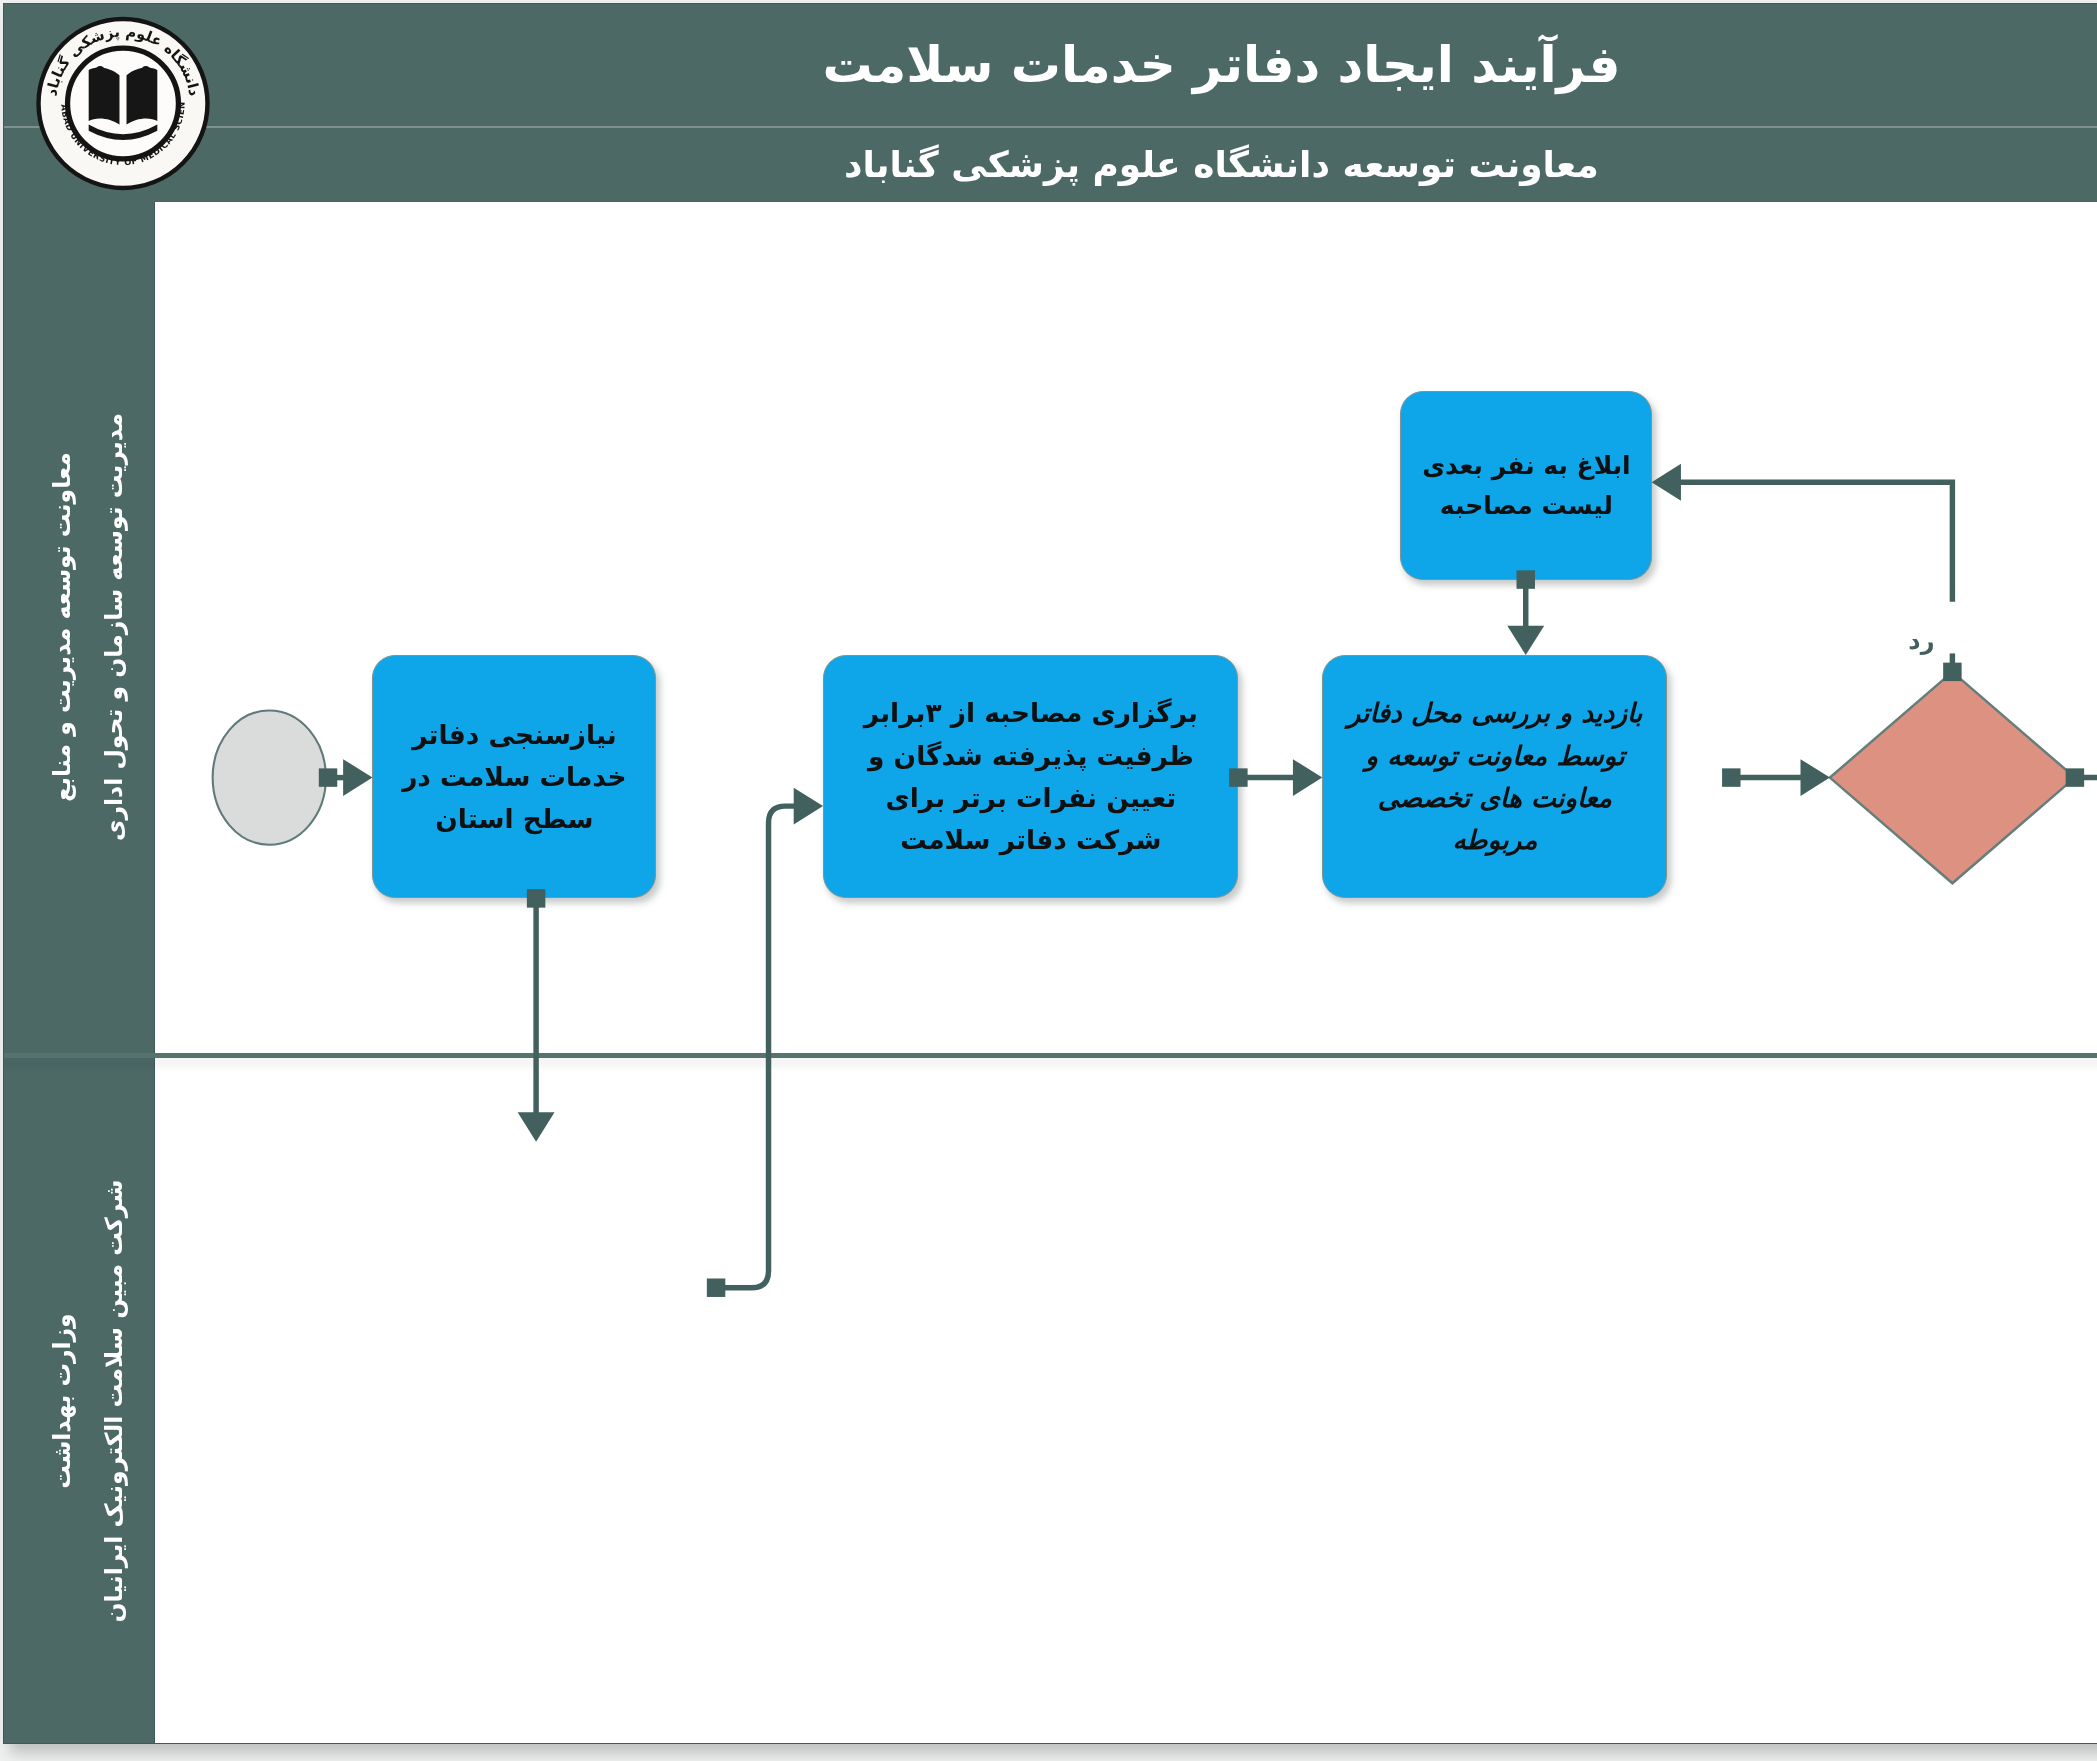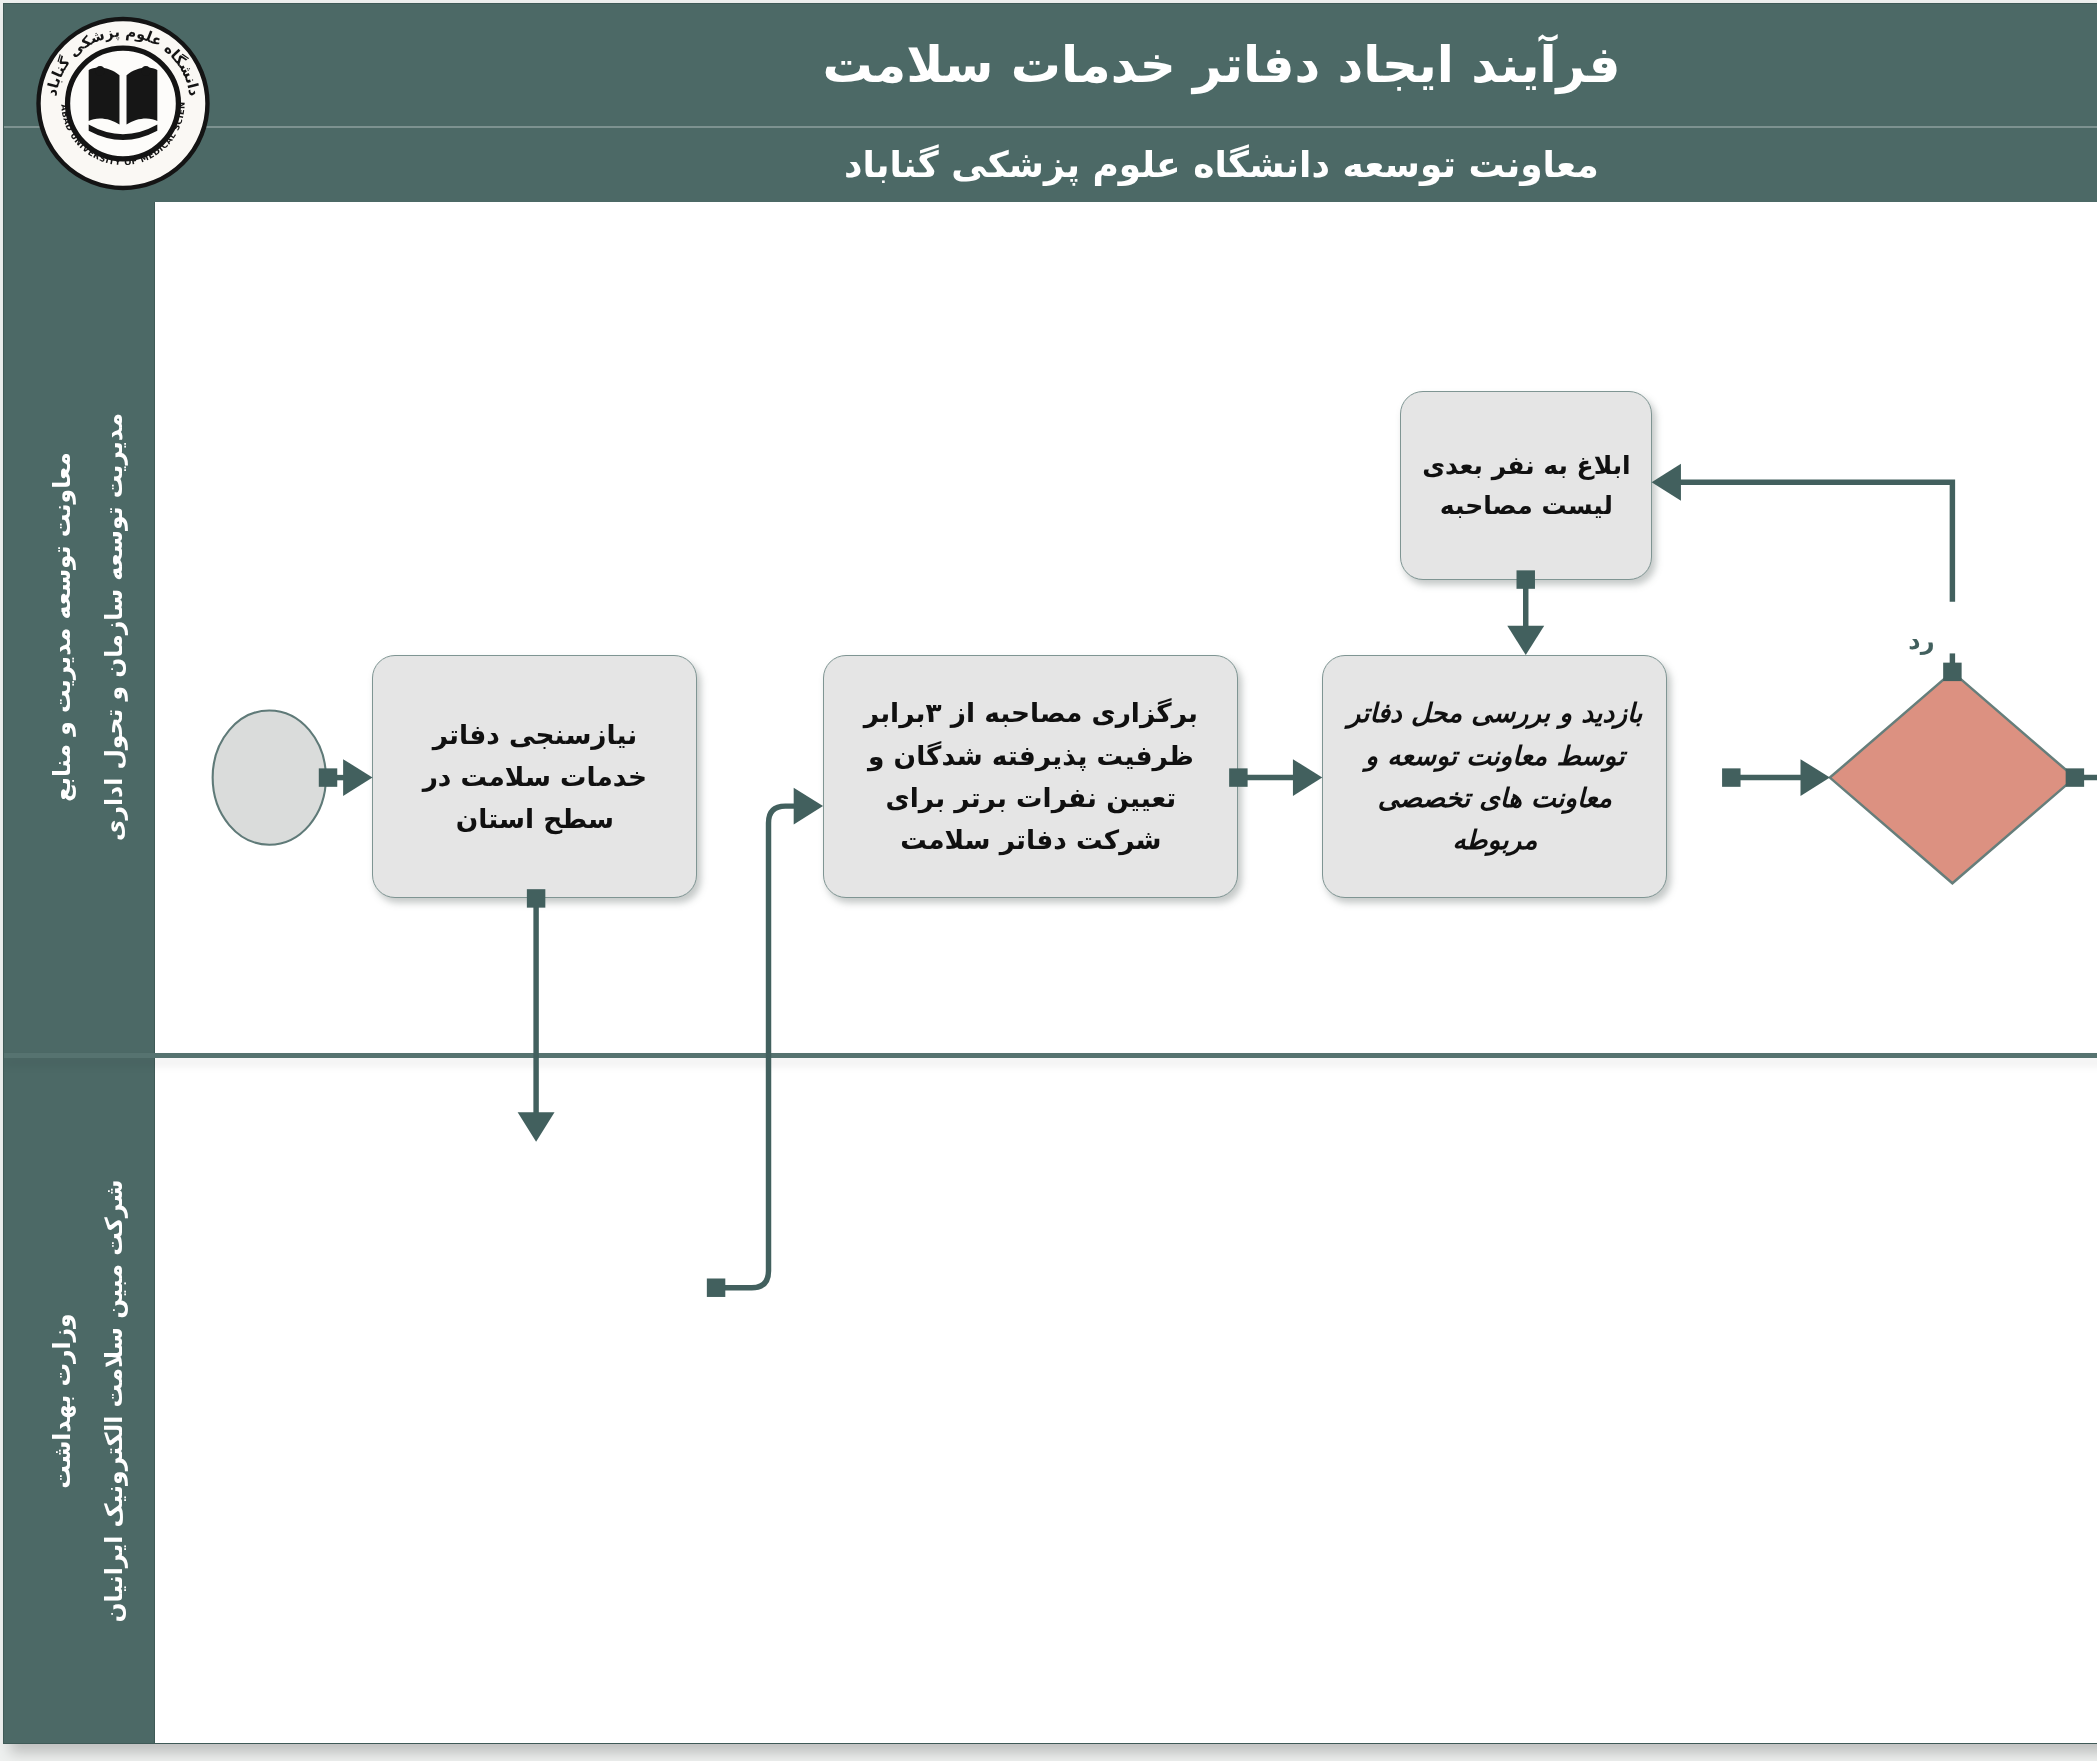--- a/index.html
+++ b/index.html
@@ -17,21 +17,21 @@
          justify-content:center;color:#fff;font-size:36px;font-weight:bold;direction:rtl;}
   .logo{position:absolute;left:31px;top:3.4px;width:176px;height:191px;}
   
   .sidebar{position:absolute;left:0;top:198px;width:151px;height:1543px;background:#4c6966;
            border-right:1.3px solid #3f5a57;box-sizing:border-box;}
   .vtext{position:absolute;color:#fff;font-weight:bold;font-size:23.5px;text-align:center;direction:rtl;
          transform:rotate(-90deg);white-space:nowrap;height:46px;line-height:46px;}
   .lane-div{position:absolute;left:0;top:1049px;width:2702px;height:5px;background:#567370;
             box-shadow:0 6.7px 10px rgba(0,0,0,.10);}
   
-  .node{position:absolute;background:#e5e5e5;border:1.3px solid #7f9593;border-radius:23px;
+  .node{position:absolute;background:#0ea5e9;border:1.3px solid #7f9593;border-radius:23px;
         display:flex;align-items:center;justify-content:center;text-align:center;direction:rtl;
         font-weight:bold;font-size:26.4px;line-height:1.6;color:#101010;padding:8.4px 19px;
         box-sizing:border-box;box-shadow:3.4px 5px 7.6px rgba(90,100,98,.35);}
   .svg-layer{position:absolute;left:0;top:0;width:2702px;height:1741px;pointer-events:none;}
   .branch-label{position:absolute;color:#42605e;font-weight:bold;font-size:24px;text-align:center;direction:rtl;margin-top:20px;}
 </style>
 </head>
 <body>
 
 <div class="page">
@@ -67,21 +67,21 @@
     </div>
 
     <div class="sidebar"></div>
     <div class="vtext" style="left:-341px;top:600px;width:797px;">معاونت توسعه مدیریت و منابع</div>
     <div class="vtext" style="left:-289px;top:600px;width:797px;">مدیریت توسعه سازمان و تحول اداری</div>
     <div class="vtext" style="left:-278px;top:1374px;width:671px;">وزارت بهداشت</div>
     <div class="vtext" style="left:-226px;top:1374px;width:671px;">شرکت مبین سلامت الکترونیک ایرانیان</div>
 
     <div class="lane-div"></div>
 
-    <div class="node" style="left:368px;top:651px;width:325px;height:243px;">نیازسنجی دفاتر خدمات سلامت در سطح استان</div>
+    <div class="node" style="left:368px;top:651px;width:284px;height:243px;">نیازسنجی دفاتر خدمات سلامت در سطح استان</div>
 
     <div class="node" style="left:819px;top:651px;width:415px;height:243px;">برگزاری مصاحبه از ۳برابر ظرفیت پذیرفته شدگان و تعیین نفرات برتر برای شرکت دفاتر سلامت</div>
 
     <div class="node" style="left:1318px;top:651px;width:345px;height:243px;font-style:italic;">بازدید و بررسی محل دفاتر توسط معاونت توسعه و معاونت های تخصصی مربوطه</div>
 
     <div class="node" style="left:1396px;top:387px;width:252px;height:189px;font-size:25px;">ابلاغ به نفر بعدی لیست مصاحبه</div>
 
 
     <svg class="svg-layer" viewBox="0 0 6440 4150">
 

